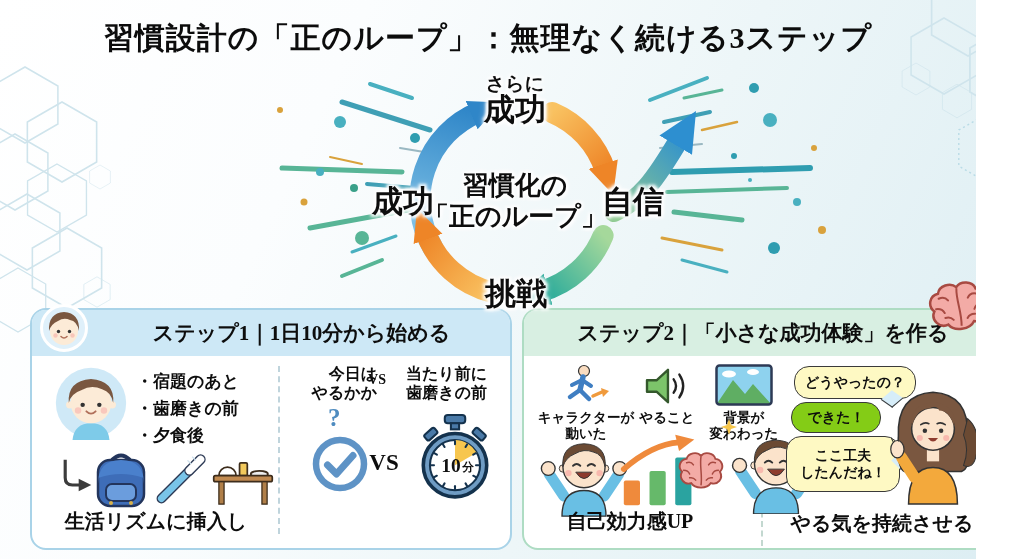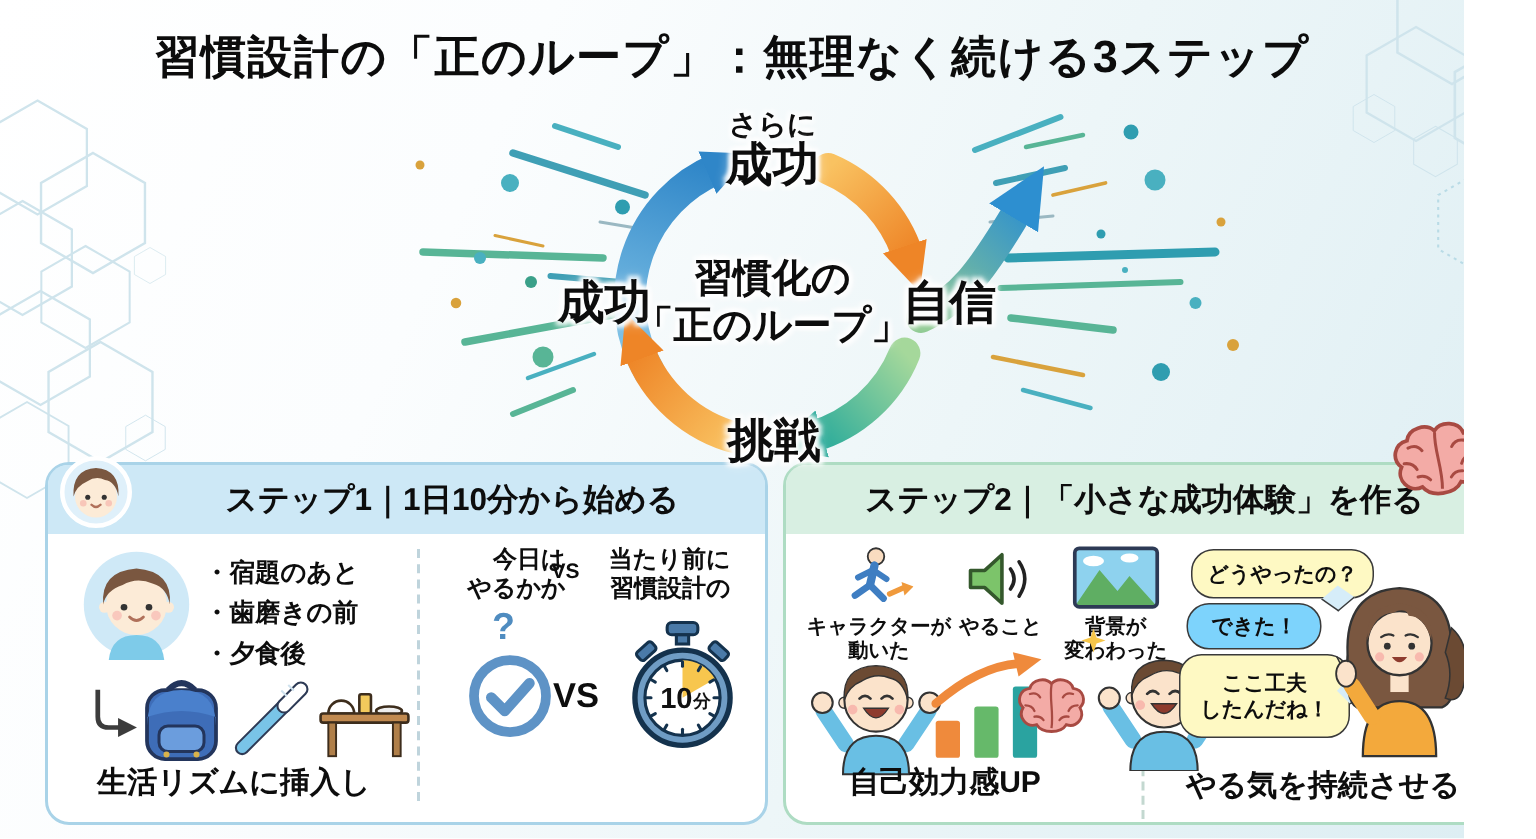--- a/index.html
+++ b/index.html
@@ -1,19 +1,19 @@
 <!DOCTYPE html>
 <html><head>
 <meta charset="utf-8">
 <style>
   html,body{margin:0;padding:0;}
   .stage{
     position:relative;width:976px;height:559px;overflow:hidden;
     background:linear-gradient(115deg,#ffffff 0%,#fbfdfe 30%,#edf6f8 62%,#ddeef3 100%);
-    font-family:Liberation Sans, sans-serif;color:#0d0d0d;
+    font-family:Liberation Serif, serif;color:#0d0d0d;
   }
   .bg-hex{position:absolute;left:0;top:0;z-index:0;}
   .title{position:absolute;top:18px;left:0;width:100%;margin:0;text-align:center;
     font-size:30px;font-weight:bold;letter-spacing:1px;color:#0c0c0c;z-index:2;}
   .loop-svg{position:absolute;left:162px;top:60px;z-index:4;pointer-events:none;}
   .halo{text-shadow:0 0 5px #fff,0 0 9px #fff,2px 2px 3px #fff,-2px -2px 3px #fff,2px -2px 3px #fff,-2px 2px 3px #fff;}
   .loop-label{position:absolute;z-index:5;font-weight:bold;text-align:center;line-height:1.05;}
   .ll-top{left:430px;top:74px;width:170px;}
   .ll-top .small{display:block;font-size:19px;}
   .ll-top .big{display:block;font-size:31px;}
@@ -39,21 +39,21 @@
   .cmp{position:absolute;font-size:16px;font-weight:bold;line-height:19px;text-align:right;}
   .vs-small{position:absolute;font-size:14px;font-weight:bold;text-align:center;}
   .vs-big{position:absolute;font-size:23px;font-weight:bold;text-align:center;}
   .qmark{position:absolute;font-size:25px;font-weight:bold;color:#4f8cc0;}
   .trigger{position:absolute;text-align:center;}
   .trigger .t-icon{height:44px;display:flex;align-items:flex-end;justify-content:center;}
   .trigger .t-label{margin-top:4px;font-size:13.5px;font-weight:bold;line-height:16px;}
   .bubble{position:absolute;border:1.6px solid #3a3a3a;border-radius:15px;font-size:14px;font-weight:bold;
     display:flex;flex-direction:column;align-items:center;justify-content:center;text-align:center;line-height:17px;}
   .bubble.blue{background:#fef9c3;}
-  .bubble.yellow{background:#7dd3fc;}
+  .bubble.yellow{background:#84cc16;}
   .bubble.b1::after{content:"";position:absolute;right:16px;bottom:-8px;width:13px;height:13px;
     background:#d6edf9;border-right:1.6px solid #3a3a3a;border-bottom:1.6px solid #3a3a3a;transform:rotate(35deg) skewX(-15deg);}
   .bubble.b3::after{content:"";position:absolute;right:-8px;top:17px;width:12px;height:12px;
     background:#d6edf9;border-top:1.6px solid #3a3a3a;border-right:1.6px solid #3a3a3a;transform:rotate(45deg);}
   .brain-big{position:absolute;left:926px;top:280px;z-index:6;transform:rotate(-8deg);}
 </style>
 </head>
 <body>
 
 <div class="stage">
@@ -242,21 +242,21 @@
 
     <div class="divider-v"></div>
 
     <div class="cmp" style="left:259px;top:54px;width:86px">
       <div>今日は</div>
       <div>やるかか</div>
     </div>
     <div class="vs-small" style="left:331px;top:62px;width:28px">VS</div>
     <div class="cmp" style="left:359px;top:54px;width:96px">
       <div>当たり前に</div>
-      <div>習慣設計の</div>
+      <div>歯磨きの前</div>
     </div>
     <div class="qmark" style="left:296px;top:94px">?</div>
     <svg class="abs" style="left:278px;top:124px" width="60" height="60" viewBox="0 0 60 60">
       <circle cx="30" cy="30" r="24" fill="none" stroke="#5e93c6" stroke-width="6.5"></circle>
       <path d="M17.5 31 L26.5 40 L43 21.5" stroke="#5e93c6" stroke-width="7" fill="none" stroke-linecap="round" stroke-linejoin="round"></path>
     </svg>
     <div class="vs-big" style="left:332px;top:140px;width:40px">VS</div>
     <svg class="abs" style="left:384px;top:104px" width="78" height="88" viewBox="0 0 76 86">
       <rect x="28" y="1" width="20" height="8" rx="3" fill="#4a7aa8" stroke="#14324d" stroke-width="2"></rect>
       <rect x="34" y="9" width="8" height="6" fill="#4a7aa8" stroke="#14324d" stroke-width="2"></rect>

